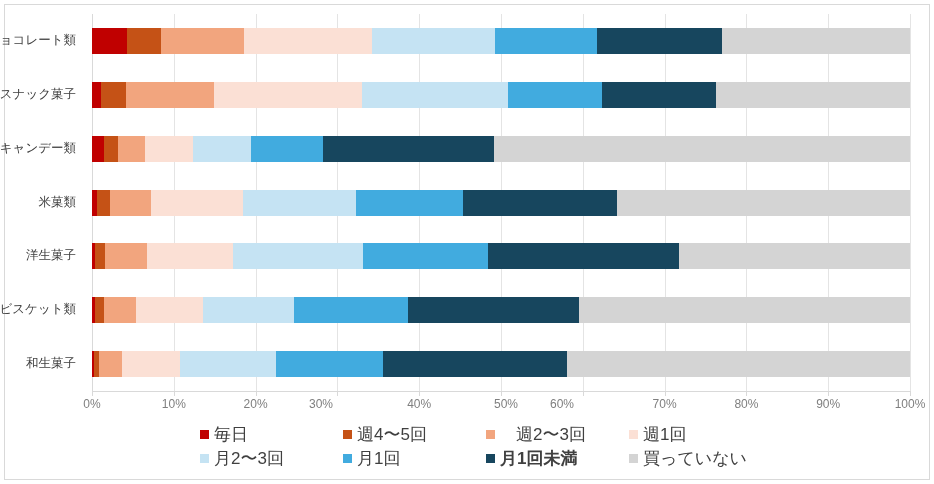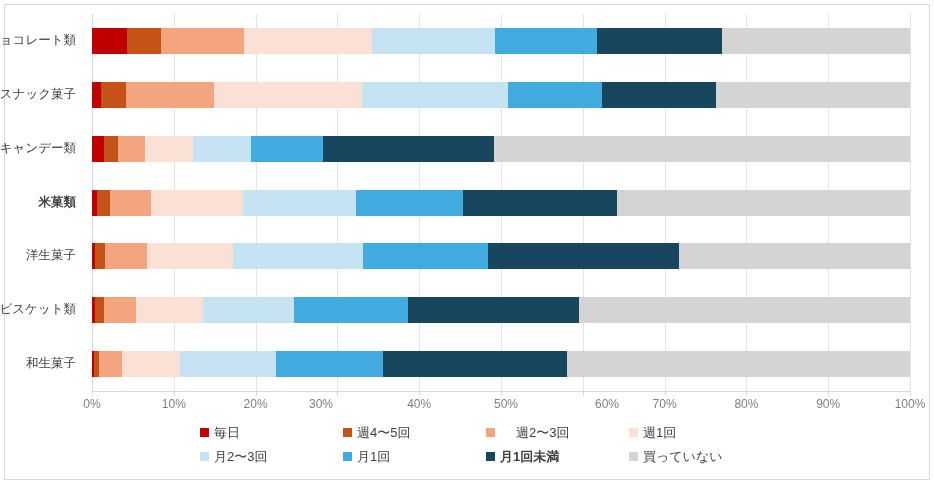--- a/index.html
+++ b/index.html
@@ -127,35 +127,35 @@
     white-space: nowrap;
     line-height: 1;
   }
   .legend-swatch {
     width: 9px;
     height: 9px;
     margin-right: 5px;
     flex: none;
   }
   .legend-text {
-    font-size: 13px;
+    font-size: 17px;
     color: #404040;
   }
 </style>
 </head>
 <body>
 
 <div id="chart-frame">
   <div class="frame-border"></div>
 
   <div id="cat-labels">
       <div class="cat-label" style="top: 19.9286px;">チョコレート類</div>
       <div class="cat-label" style="top: 73.7857px;">スナック菓子</div>
       <div class="cat-label" style="top: 127.643px;">キャンデー類</div>
-      <div class="cat-label" style="top: 181.5px; font-weight: bold;">米菓類</div>
+      <div class="cat-label" style="top: 181.5px;">米菓類</div>
       <div class="cat-label" style="top: 235.357px;">洋生菓子</div>
       <div class="cat-label" style="top: 289.214px; text-align: right;">ビスケット類</div>
       <div class="cat-label" style="top: 343.071px;">和生菓子</div>
     </div>
 
   <div id="plot">
     <div class="axis-line-left"></div>
   <div class="gridline" style="left: 81.8px;"></div>
       <div class="gridline" style="left: 163.6px;"></div>
       <div class="gridline" style="left: 245.4px;"></div>
@@ -246,21 +246,21 @@
       <div class="xtick-label" style="left: 81.8px;">10%</div>
       <div class="xtick-mark" style="left: 163.6px;"></div>
       <div class="xtick-label" style="left: 163.6px;">20%</div>
       <div class="xtick-mark" style="left: 245.4px;"></div>
       <div class="xtick-label" style="left: 229px;">30%</div>
       <div class="xtick-mark" style="left: 327.2px;"></div>
       <div class="xtick-label" style="left: 327.2px;">40%</div>
       <div class="xtick-mark" style="left: 409px;"></div>
       <div class="xtick-label" style="left: 408px; padding-left: 12px;">50%</div>
       <div class="xtick-mark" style="left: 490.8px;"></div>
-      <div class="xtick-label" style="left: 515px;">60%</div>
+      <div class="xtick-label" style="left: 470px;">60%</div>
       <div class="xtick-mark" style="left: 572.6px;"></div>
       <div class="xtick-label" style="left: 572.6px;">70%</div>
       <div class="xtick-mark" style="left: 654.4px;"></div>
       <div class="xtick-label" style="left: 654.4px;">80%</div>
       <div class="xtick-mark" style="left: 736.2px;"></div>
       <div class="xtick-label" style="left: 736.2px;">90%</div>
       <div class="xtick-mark" style="left: 818px;"></div>
       <div class="xtick-label" style="left: 818px;">100%</div>
     </div>
 

